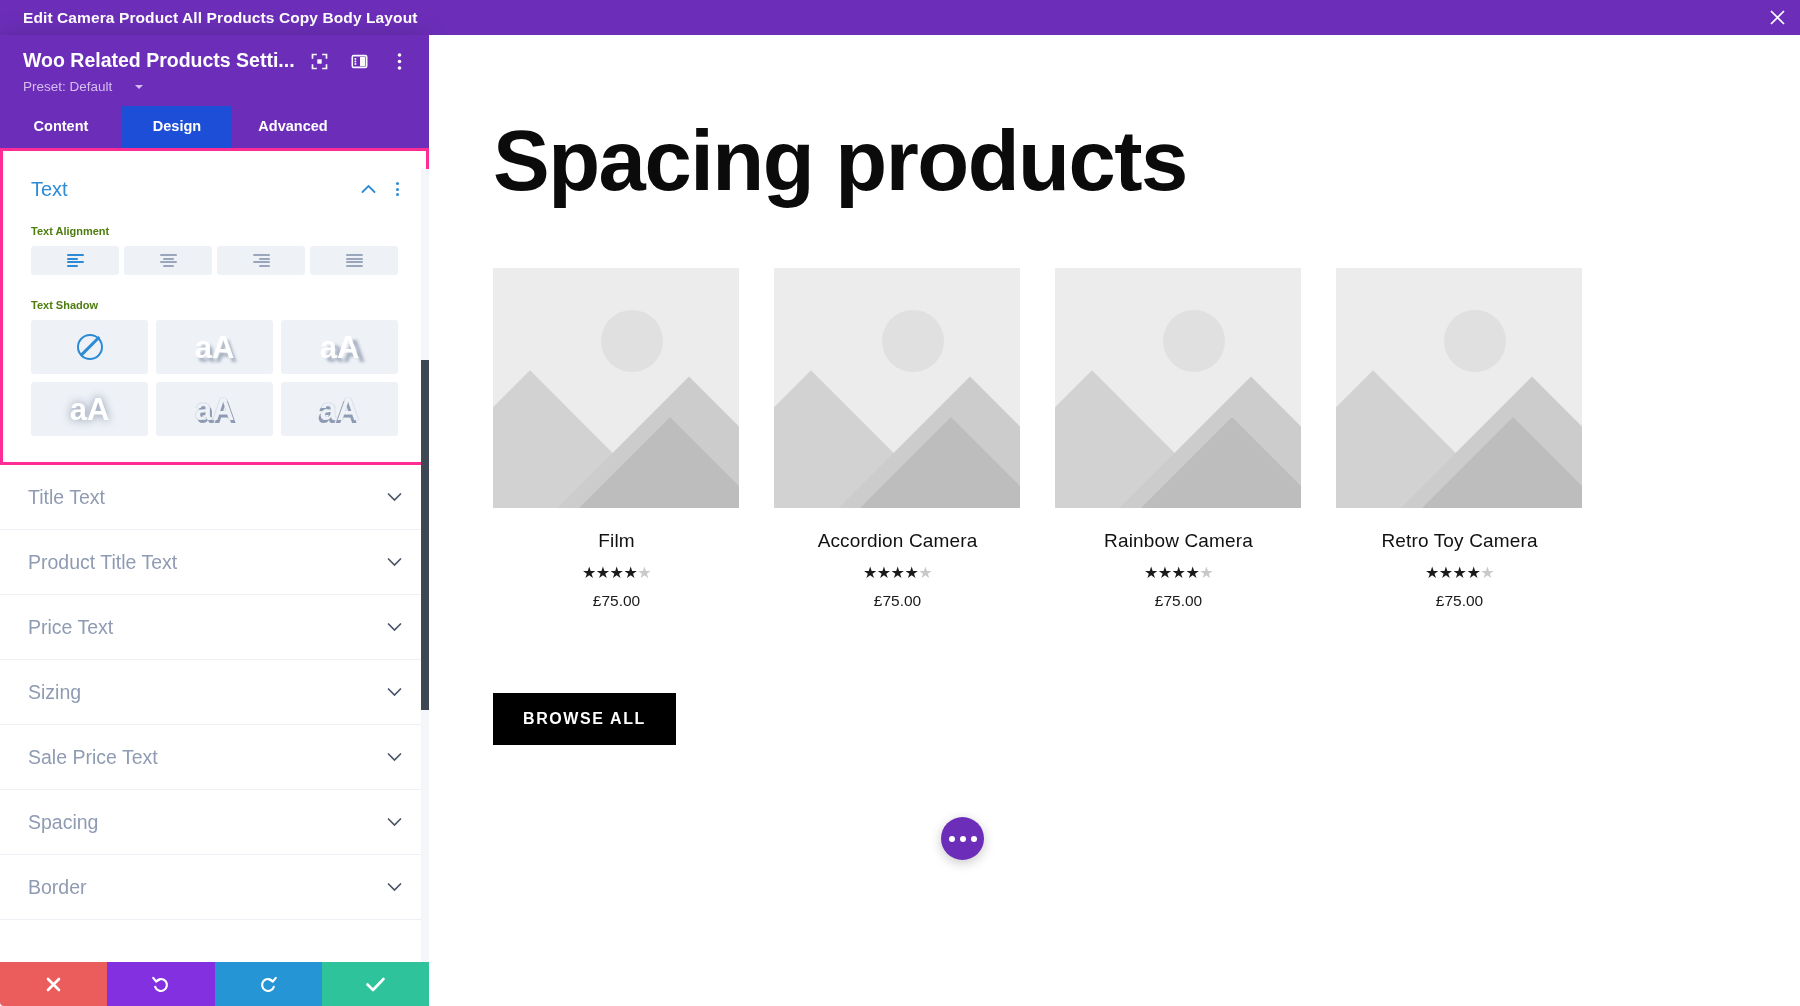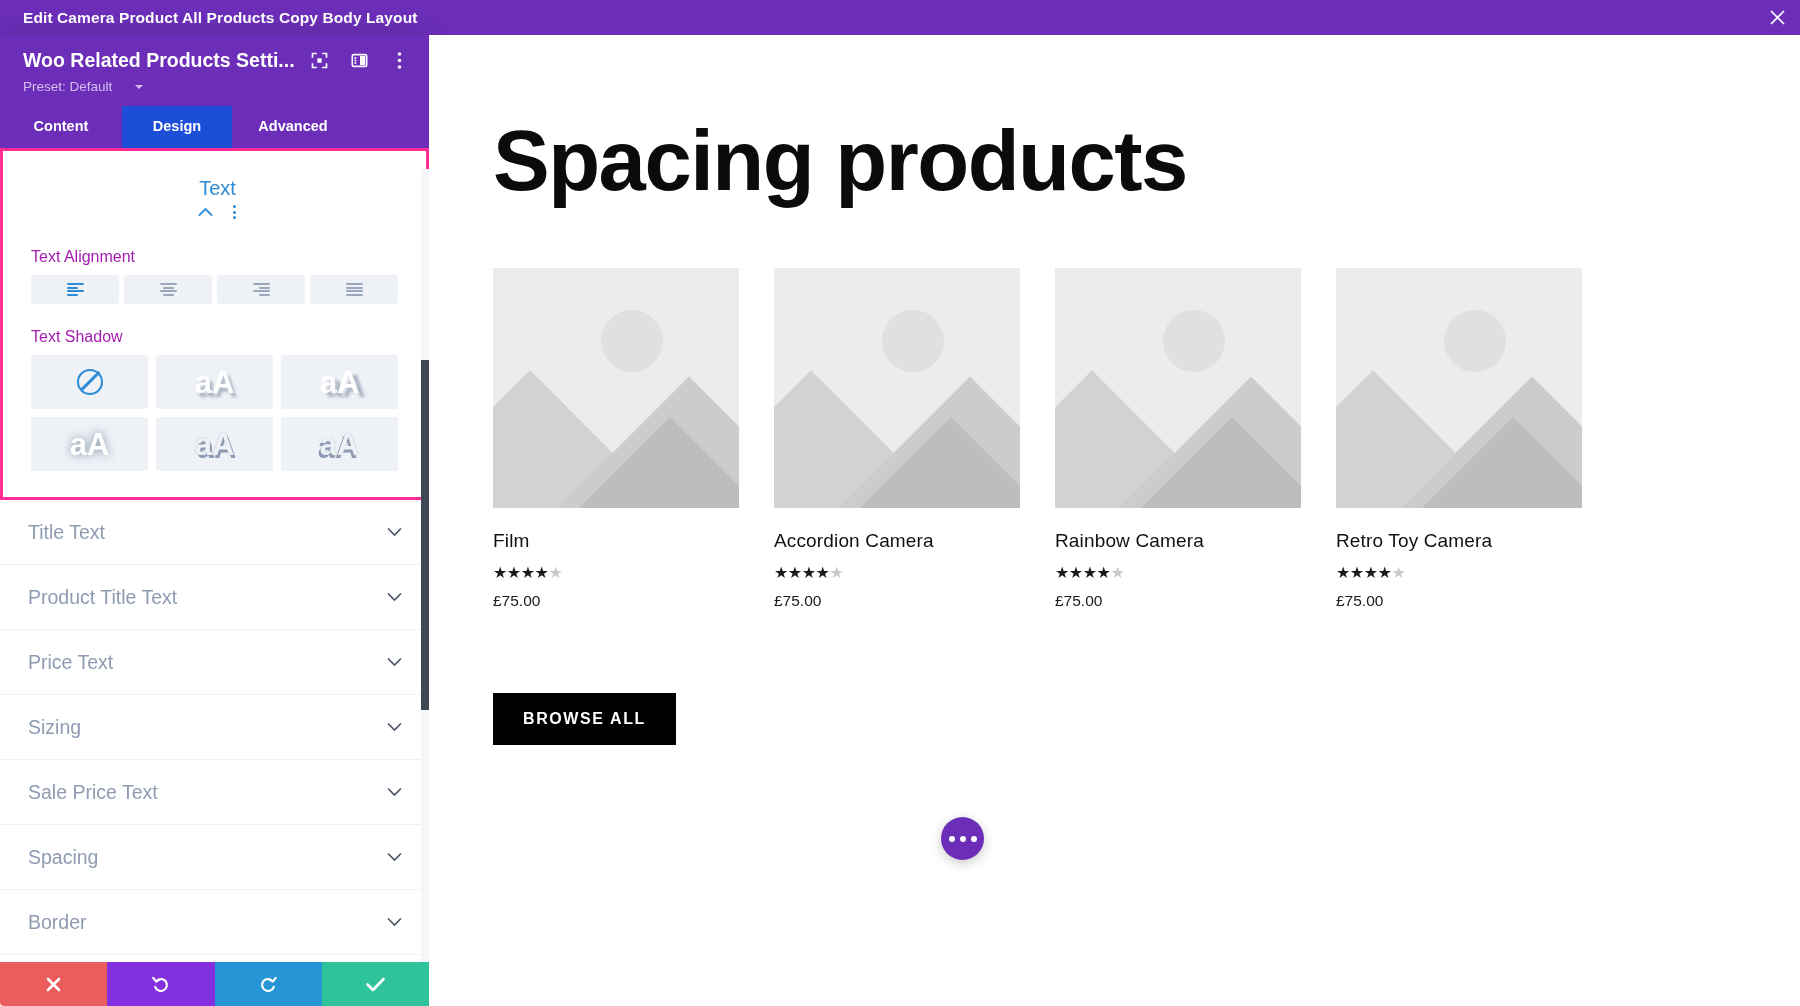--- a/index.html
+++ b/index.html
@@ -27,21 +27,21 @@
   }
   #topbar .tb-close svg { display:block; }
 
   
   #panel {
     position: absolute; left: 0; top: 35px; width: 429px; height: 971px;
     background: #ffffff; display: flex; flex-direction: column;
     box-shadow: 0 0 22px rgba(0,0,0,.18);
   }
   #panel-head { background:#6c2eb9; padding: 14px 0 0 0; flex: 0 0 auto; }
-  .ph-row1 { display: flex; align-items: center; padding: 0 18px 0 23px; }
+  .ph-row1 { display: flex; align-items: flex-end; padding: 0 18px 0 23px; }
   .ph-title {
     color:#fff; font-size: 19.5px; font-weight: bold; white-space: nowrap;
     flex: 0 1 auto; overflow: hidden;
   }
   .ph-icons { display:flex; align-items:center; margin-left: 14px; gap: 18px; }
   .ph-ic { width: 22px; height: 22px; display:flex; align-items:center;
            justify-content:center; cursor: pointer; opacity: .97; }
   .ph-preset {
     color: #d6bdf0; font-size: 13.5px; padding: 7px 0 0 23px;
     cursor: pointer; display:flex; align-items:center; gap:23px;
@@ -60,32 +60,31 @@
   .tab.active { background:#1d4ed8; }
 
   
   #text-section {
     border: 3px solid #ff2d95; background:#fff; position: relative;
     flex: 0 0 auto; padding: 0 0 26px 0;
   }
   .sec-head {
     display:flex; align-items:center; justify-content:space-between;
     padding: 26px 22px 0 28px;
-    flex-direction: column;
   }
   .sec-title { color:#2d8ad4; font-size: 20px; }
   .sec-head-ic { display:flex; align-items:center; gap: 12px; }
   .chev-up { cursor:pointer; padding:3px; }
   .dots-v { cursor:pointer; padding: 3px 5px; display:flex;
             flex-direction:column; gap:2.5px; align-items:center; }
   .dots-v i { width:3px;height:3px;background:#2d8ad4;border-radius:50%;display:block;}
 
   .field-label {
-    font-size: 16px; color:#a21caf; padding: 24px 0 9px 28px;
-    font-weight: normal;
+    font-size: 11px; color:#4d7c0f; padding: 24px 0 9px 28px;
+    font-weight: bold;
   }
   .align-row { display:flex; gap: 5px; padding: 0 28px 0 28px; }
   .align-btn {
     flex:1; height: 29px; background:#eef1f6; border-radius:3px;
     display:flex; align-items:center; justify-content:center; cursor:pointer;
   }
   .align-btn .ln { display:block; height:2px; background:#9aa6bb; border-radius:1px;
                    margin:1.6px 0; }
   .align-btn.active .ln { background:#2d8ad4; }
 
@@ -147,21 +146,21 @@
     background:#ffffff; overflow:hidden;
   }
   #page-title {
     font-family: "Liberation Sans", sans-serif;
     font-size: 85px; font-weight: bold; color:#0b0b0b;
     letter-spacing: -1.5px; padding: 83px 0 0 64px; line-height: 1;
   }
   #products {
     display:flex; padding: 65px 0 0 64px; gap: 34px;
   }
-  .product { width: 247px; }
+  .product { width: 247px; text-align: center; }
   .p-img {
     width: 246px; height: 240px; background:#ececec; position:relative;
     overflow:hidden; cursor:pointer;
   }
   .p-img .sun {
     position:absolute; left: 108px; top: 42px; width: 62px; height: 62px;
     border-radius:50%; background:#e0e0e0;
   }
   .p-img .m1 {
     position:absolute; width: 230px; height: 230px; background:#d2d2d2;

